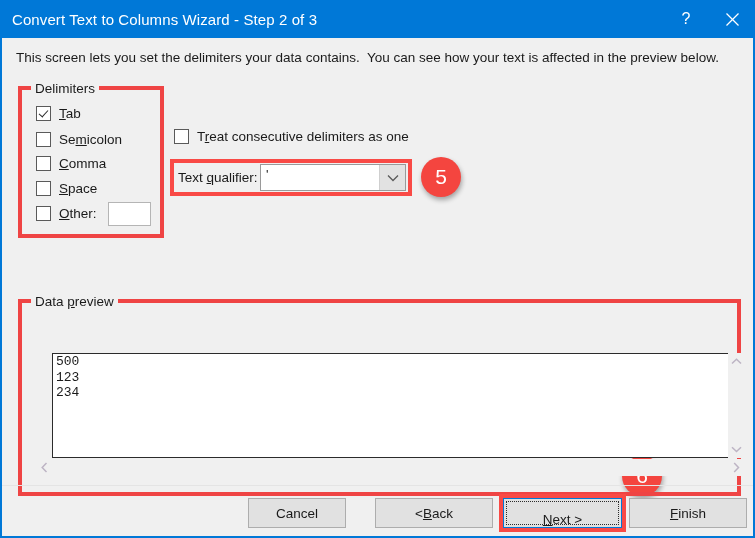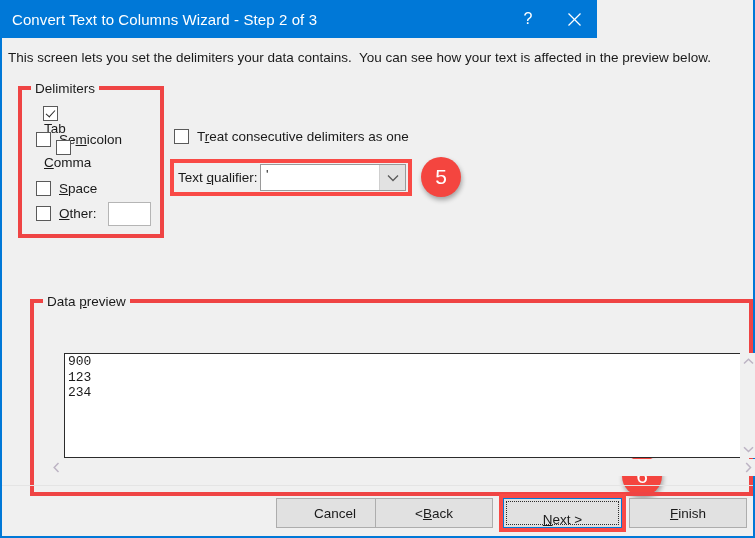--- a/index.html
+++ b/index.html
@@ -23,21 +23,21 @@
     border-left: 2px solid #0078d7;
     border-right: 2px solid #0078d7;
     border-bottom: 2px solid #0078d7;
   }
 
   
   .titlebar {
     position: absolute;
     left: -2px;
     top: 0;
-    width: 597px;
+    width: 755px;
     height: 38px;
     background: #0078d7;
     display: flex;
     align-items: center;
   }
   .title-text {
     color: #ffffff;
     font-size: 15px;
     margin-left: 12px;
     white-space: nowrap;
@@ -55,21 +55,21 @@
   .title-btn svg { display: block; }
   .help-glyph {
     font-size: 16px;
     line-height: 1;
     font-family: "Liberation Sans", sans-serif;
   }
 
   
   .instruction {
     position: absolute;
-    left: 6px;
+    left: 14px;
     top: 50px;
     font-size: 13.5px;
     color: #1a1a1a;
     white-space: pre;
   }
 
   
   .groupbox {
     position: absolute;
     border: 4px solid #ef4444;
@@ -120,23 +120,23 @@
     transform: rotate(42deg);
   }
   .chk-label {
     font-size: 13.5px;
     color: #1a1a1a;
     margin-left: 8px;
     white-space: nowrap;
   }
   .chk-label u { text-decoration: underline; }
 
-  #chk-tab       { left: 14px; top: 16px; flex-direction: column; }
+  #chk-tab       { left: 14px; top: 16px; }
   #chk-semicolon { left: 14px; top: 42px; }
-  #chk-comma     { left: 14px; top: 50px; flex-direction: column; }
+  #chk-comma     { left: 14px; top: 66px; }
   #chk-space     { left: 14px; top: 91px; }
   #chk-other     { left: 14px; top: 116px; align-items: flex-end; }
 
   #other-input {
     position: absolute;
     left: 86px;
     top: 112px;
     width: 43px;
     height: 24px;
     border: 1px solid #b5b5b5;
@@ -219,21 +219,21 @@
     align-items: center;
     justify-content: center;
     box-shadow: 1px 3px 5px rgba(0,0,0,0.33);
     font-family: "Liberation Sans", sans-serif;
   }
   #badge-5 { left: 419px; top: 157px; }
   #badge-6 { left: 620px; top: 456px; }
 
   
   #preview-group {
-    left: 28px;
+    left: 16px;
     top: 299px;
     width: 723px;
     height: 197px;
   }
   #preview-box {
     position: absolute;
     left: 30px;
     top: 50px;
     width: 676px;
     height: 105px;
@@ -293,21 +293,21 @@
     box-sizing: border-box;
     font-size: 13.5px;
     color: #1a1a1a;
     display: flex;
     align-items: center;
     justify-content: center;
     font-family: "Liberation Sans", sans-serif;
     white-space: nowrap;
   }
   .btn u { text-decoration: underline; }
-  #btn-cancel { left: 246px; top: 498px; width: 118px; margin-left: 28px; }
+  #btn-cancel { left: 246px; top: 498px; width: 98px; }
   #btn-back   { left: 373px; top: 498px; width: 118px; }
   #btn-finish { left: 627px; top: 498px; width: 118px; }
 
   #next-highlight {
     left: 497px;
     top: 494px;
     width: 127px;
     height: 38px;
   }
   #btn-next {
@@ -414,21 +414,21 @@
     </span>
   </div>
 
   <div class="badge" id="badge-5">5</div>
   <div class="badge" id="badge-6">6</div>
 
   <div class="groupbox" id="preview-group">
     <span class="group-legend">Data <u>p</u>review</span>
 
     <div id="preview-box">
-      <div class="preview-line">900</div>
+      <div class="preview-line">500</div>
       <div class="preview-line">123</div>
       <div class="preview-line">234</div>
     </div>
 
     <div id="preview-vscroll">
       <span class="scroll-arrow">
         <svg width="11" height="7" viewBox="0 0 11 7">
           <polyline points="1,5.5 5.5,1.2 10,5.5" fill="none" stroke="#bdb4c4" stroke-width="1.5"></polyline>
         </svg>
       </span>

